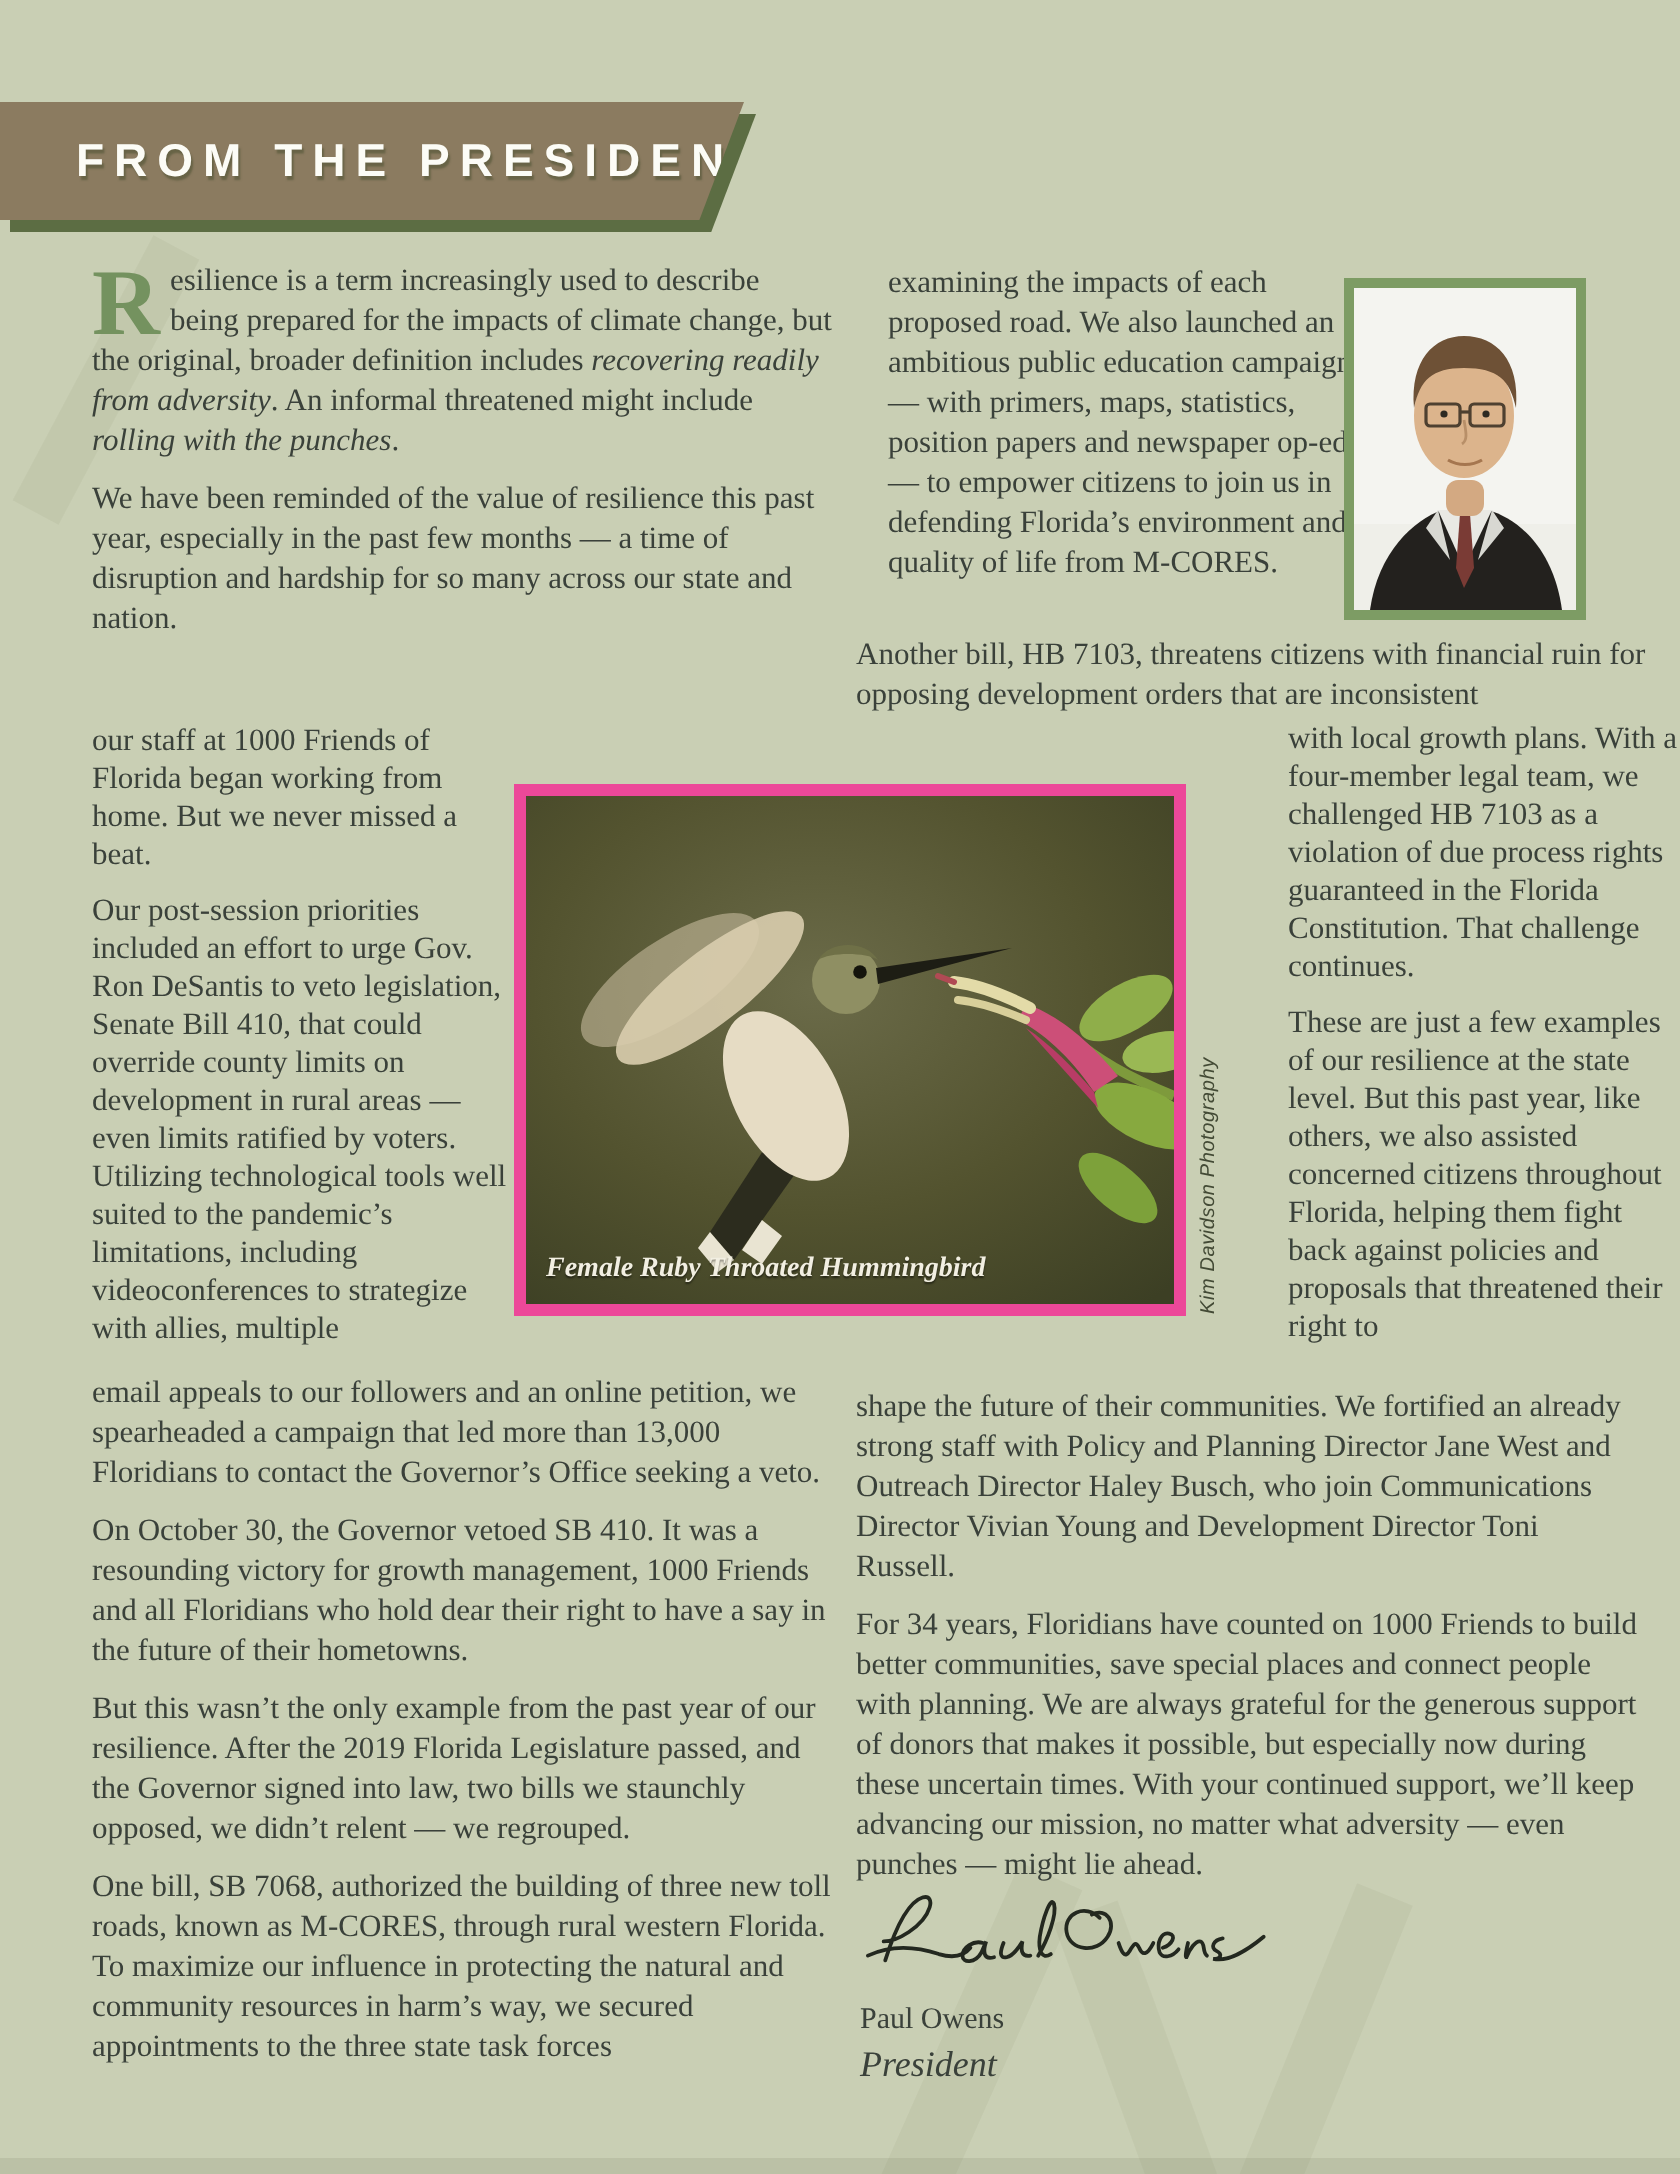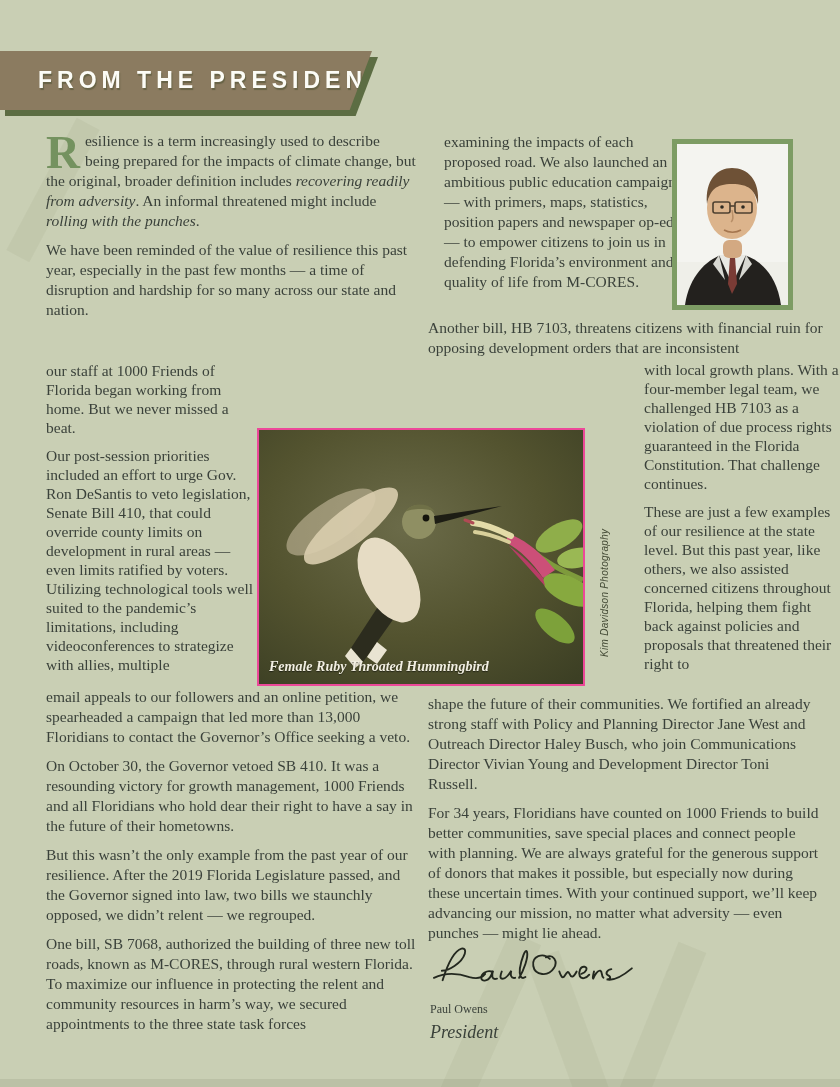--- a/index.html
+++ b/index.html
@@ -53,37 +53,37 @@
   .colRD{left:428px;top:694px;width:392px;}
 
   
   .portrait{
     position:absolute;left:672px;top:139px;width:111px;height:161px;
     border:5px solid #7d9c64;background:#f6f6f3;
   }
   
   .hbird{
     position:absolute;left:257px;top:392px;width:324px;height:254px;
-    border:2px solid #ec4899;background:#4a4d31;margin-top:36px;
+    border:6px solid #ec4899;background:#4a4d31;
   }
   .hbird-caption{
     position:absolute;left:10px;bottom:9px;
     font-style:italic;font-weight:600;font-size:14px;color:#f2efe2;
     text-shadow:0 1px 1px rgba(0,0,0,0.5);white-space:nowrap;
   }
   .photo-credit{
     position:absolute;left:599px;top:657px;width:245px;
     transform-origin:0 0;transform:rotate(-90deg);
     font-family:"Liberation Sans", sans-serif;
     font-style:italic;font-size:10px;color:#434a35;letter-spacing:0.3px;
   }
 
   
   .sig-svg{position:absolute;left:430px;top:936px;}
-  .sig-name{position:absolute;left:430px;top:1002px;font-size:12px;}
+  .sig-name{position:absolute;left:430px;top:1002px;font-size:15px;}
   .sig-title{position:absolute;left:430px;top:1022px;font-size:18px;font-style:italic;}
 </style>
 </head>
 <body>
 
 <div class="page">
 
   <div class="wm wm1"></div>
   <div class="wm wm2"></div>
   <div class="wm wm3"></div>
@@ -104,21 +104,21 @@
 
   <div class="tblock colB narrow">
     <div class="para">our staff at 1000 Friends of Florida began working from home. But we never missed a beat.</div>
     <div class="para">Our post-session priorities included an effort to urge Gov. Ron DeSantis to veto legislation, Senate Bill 410, that could override county limits on development in rural areas — even limits ratified by voters. Utilizing technological tools well suited to the pandemic’s limitations, including videoconferences to strategize with allies, multiple</div>
   </div>
 
   <div class="tblock colC">
     <div class="para">email appeals to our followers and an online petition, we spearheaded a campaign that led more than 13,000 Floridians to contact the Governor’s Office seeking a veto.</div>
     <div class="para">On October 30, the Governor vetoed SB 410. It was a resounding victory for growth management, 1000 Friends and all Floridians who hold dear their right to have a say in the future of their hometowns.</div>
     <div class="para">But this wasn’t the only example from the past year of our resilience.  After the 2019 Florida Legislature passed, and the Governor signed into law, two bills we staunchly opposed, we didn’t relent — we regrouped.</div>
-    <div class="para">One bill, SB 7068, authorized the building of three new toll roads, known as M-CORES, through rural western Florida. To maximize our influence in protecting the relent and community resources in harm’s way, we secured appointments to the three state task forces</div>
+    <div class="para">One bill, SB 7068, authorized the building of three new toll roads, known as M-CORES, through rural western Florida. To maximize our influence in protecting the natural and community resources in harm’s way, we secured appointments to the three state task forces</div>
   </div>
 
   <div class="tblock colRA">
     <div class="para">examining the impacts of each proposed road.  We also launched an ambitious public education campaign — with primers, maps, statistics, position papers and newspaper op-eds — to empower citizens to join us in defending Florida’s environment and quality of life from M-CORES.</div>
   </div>
 
   <div class="tblock colRB">
     <div class="para">Another bill, HB 7103, threatens citizens with financial ruin for opposing development orders that are inconsistent</div>
   </div>
 

